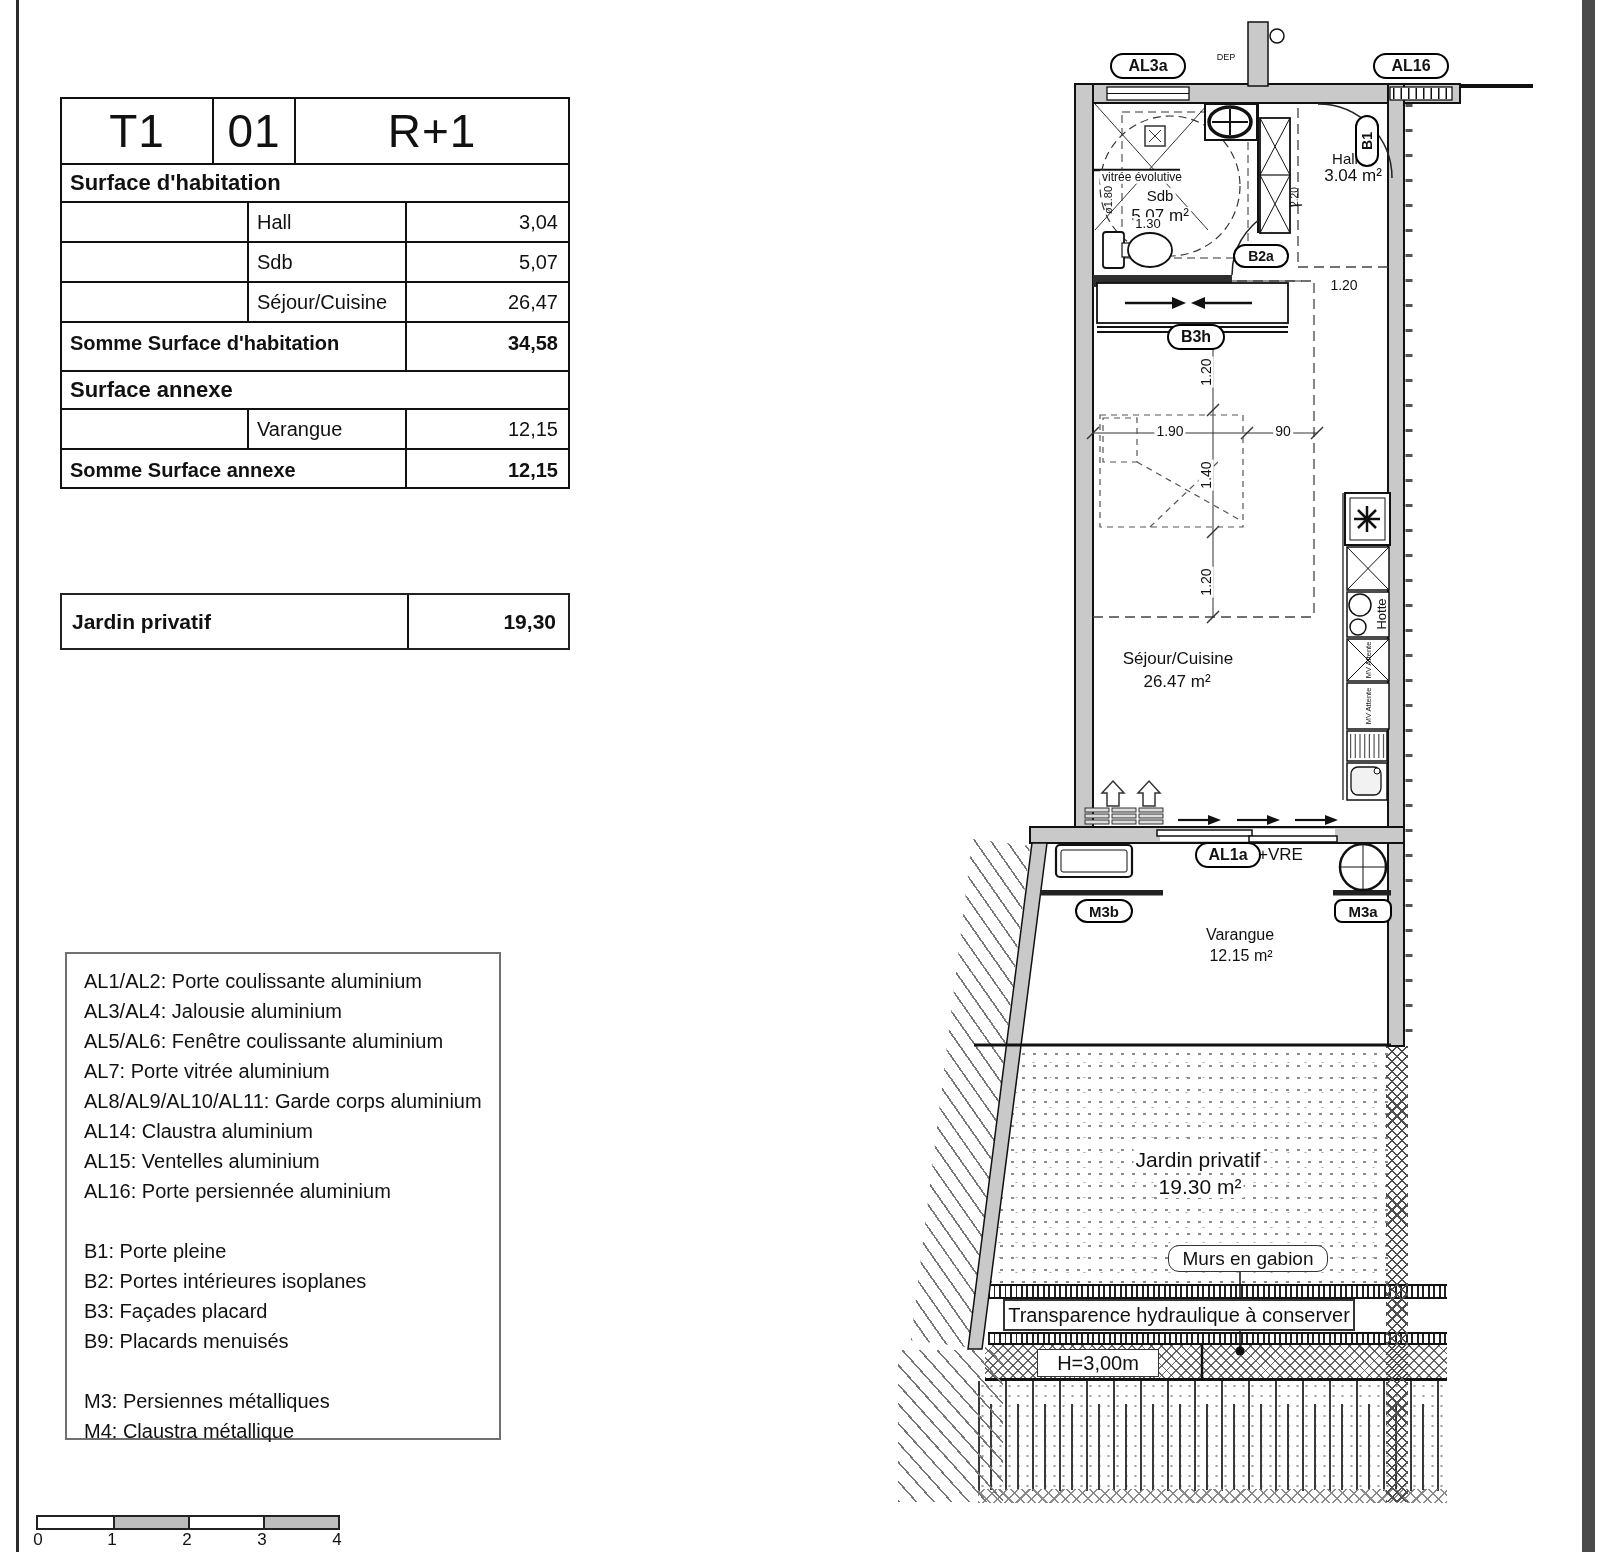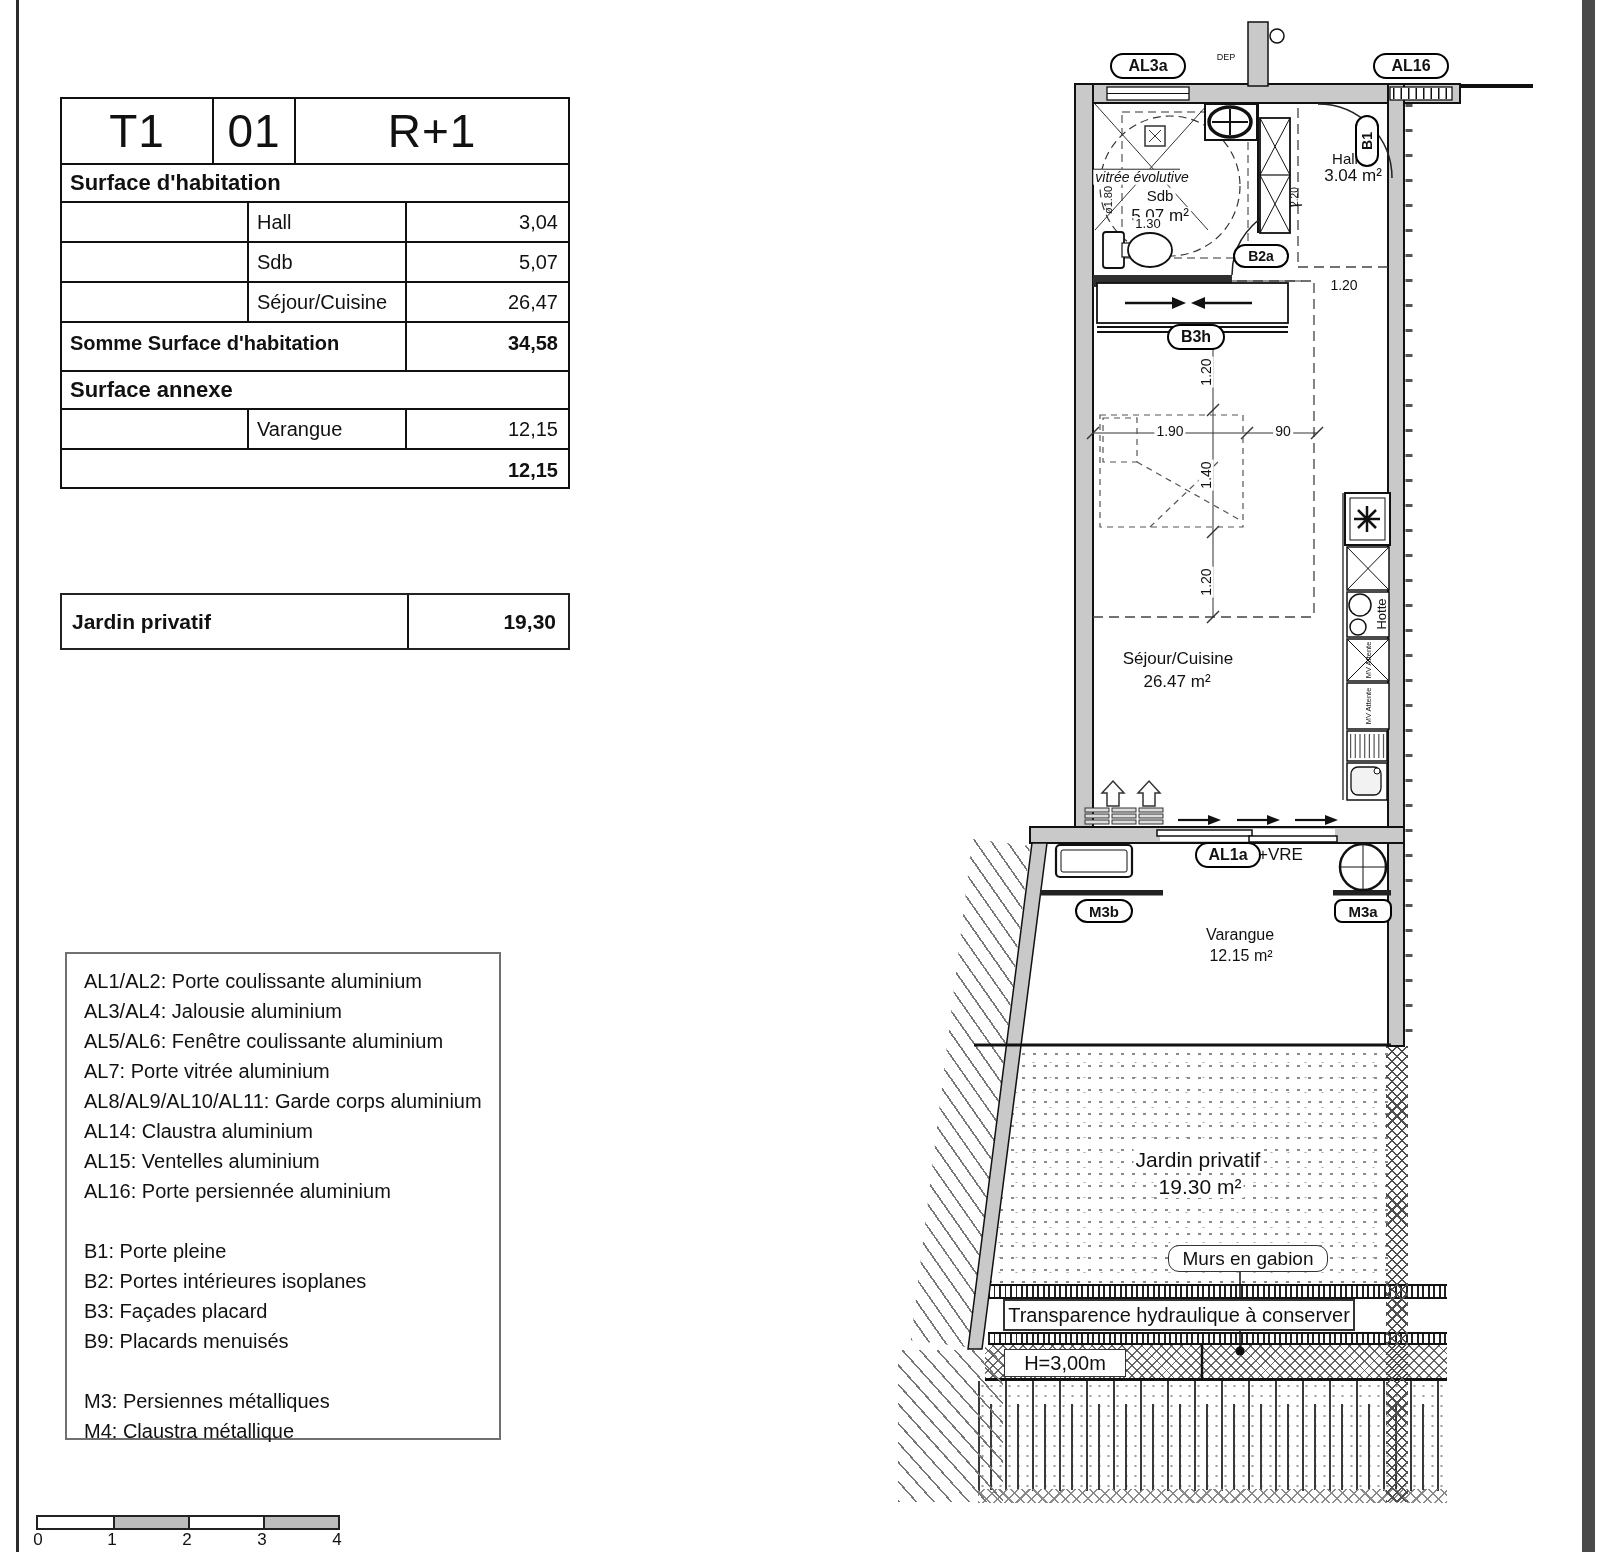--- a/index.html
+++ b/index.html
@@ -97,20 +97,21 @@
     <div class="lab">Somme Surface d'habitation</div>
     <div class="val">34,58</div>
   </div>
   <div class="sec">Surface annexe</div>
   <div class="trow">
     <div class="c1"></div>
     <div class="c2">Varangue</div>
     <div class="c3">12,15</div>
   </div>
   <div class="total t46">
+    <div class="lab">Somme Surface annexe</div>
     <div class="val">12,15</div>
   </div>
 </div>
 
 <div class="jbox">
   <div class="lab">Jardin privatif</div>
   <div class="val">19,30</div>
 </div>
 
 <div class="legend">
@@ -319,21 +320,21 @@
 
   <line x1="1240" y1="1270" x2="1240" y2="1349" stroke="#111" stroke-width="1.5"></line>
   <circle cx="1240" cy="1351" r="4.5" fill="#111"></circle>
   <line x1="1202" y1="1345" x2="1202" y2="1381" stroke="#111" stroke-width="2.5"></line>
 </svg>
 
 <div class="oval" style="left:1148px;top:66px;width:76px;height:26px;font-size:16px;">AL3a</div>
 <div class="oval" style="left:1411px;top:66px;width:76px;height:26px;font-size:16px;">AL16</div>
 <div class="lbl" style="left:1226px;top:57px;font-size:9px;">DEP</div>
 
-<div class="lbl bgw" style="left:1142px;top:177px;font-size:14px;font-style:italic;">vitrée évolutive</div>
+<div class="lbl bgw" style="left:1142px;top:177px;font-size:12px;">vitrée évolutive</div>
 <div class="lbl bgw" style="left:1160px;top:196px;font-size:15px;">Sdb</div>
 <div class="lbl bgw" style="left:1160px;top:216px;font-size:17px;">5.07 m²</div>
 <div class="lbl rot" style="left:1108px;top:200px;font-size:11px;">ø1.80</div>
 <div class="lbl bgw" style="left:1148px;top:224px;font-size:13px;">1.30</div>
 
 <div class="lbl" style="left:1345px;top:158px;font-size:15px;">Hall</div>
 <div class="lbl" style="left:1353px;top:176px;font-size:17px;">3.04 m²</div>
 <div class="oval ovrot" style="left:1367px;top:141px;width:52px;height:24px;font-size:14px;">B1</div>
 <div class="oval" style="left:1261px;top:256px;width:56px;height:24px;font-size:14px;">B2a</div>
 <div class="lbl rot" style="left:1294px;top:197px;font-size:10px;">2.20</div>
@@ -357,13 +358,13 @@
 <div class="oval" style="left:1104px;top:911px;width:58px;height:24px;font-size:15px;">M3b</div>
 <div class="oval" style="left:1363px;top:911px;width:58px;height:24px;font-size:15px;border-radius:8px;">M3a</div>
 <div class="lbl" style="left:1240px;top:935px;font-size:16px;">Varangue</div>
 <div class="lbl" style="left:1241px;top:956px;font-size:16px;">12.15 m²</div>
 
 <div class="lbl bgw" style="left:1198px;top:1160px;font-size: 21px;">Jardin privatif</div>
 <div class="lbl bgw" style="left:1200px;top:1187px;font-size:21px;">19.30 m²</div>
 
 <div class="box" style="left:1168px;top:1245px;width:160px;height:27px;font-size:19px;border-radius:11px;">Murs en gabion</div>
 <div class="box" style="left:1003px;top:1299px;width:352px;height:32px;font-size:20px;border-width:2px;">Transparence hydraulique à conserver</div>
-<div class="box" style="left:1004px;top:1349px;width:122px;height:28px;font-size:20px;">H=3,00m</div>
+<div class="box" style="left:1037px;top:1349px;width:122px;height:28px;font-size:20px;">H=3,00m</div>
 
 </body></html>

